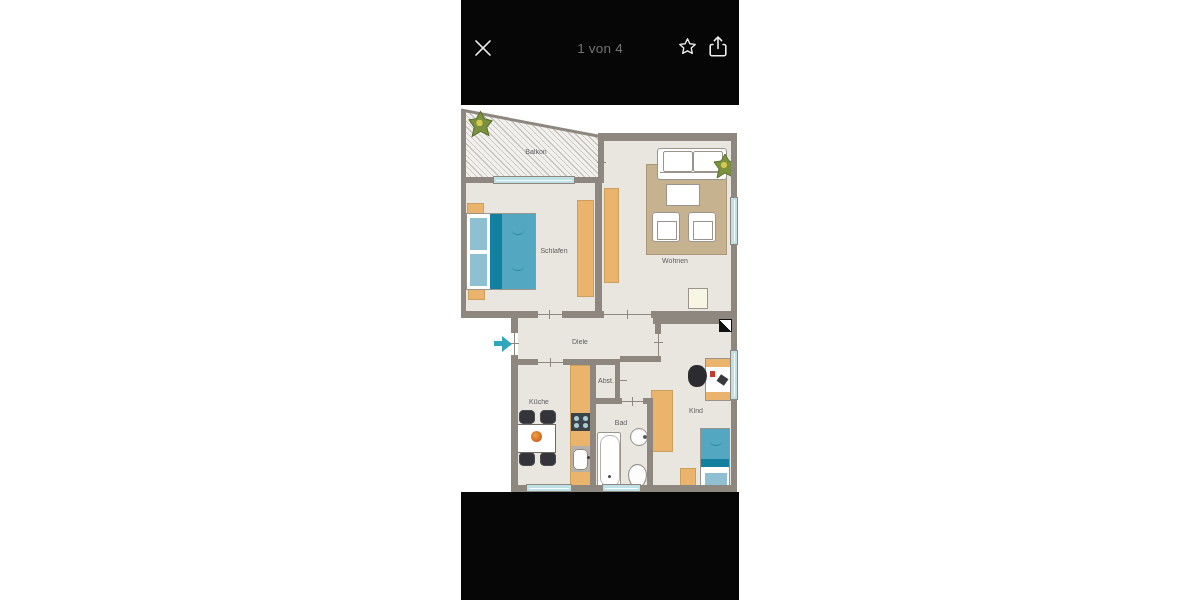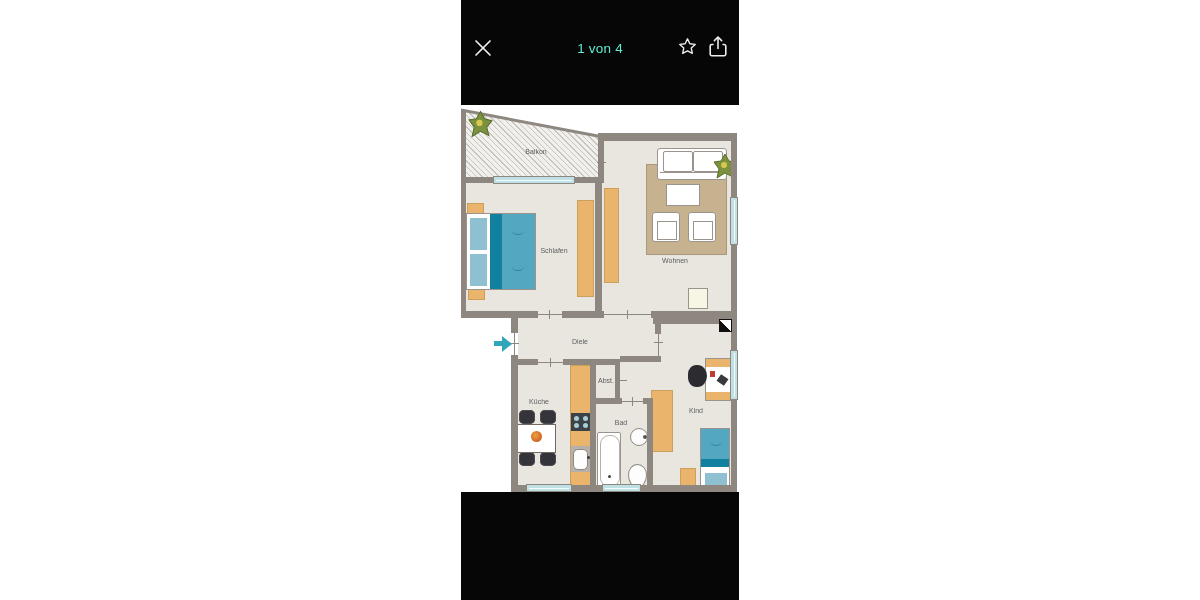--- a/index.html
+++ b/index.html
@@ -1,21 +1,21 @@
 <!DOCTYPE html>
 <html><head>
 <meta charset="utf-8">
 <style>
   html,body{margin:0;padding:0;background:#ffffff;}
   #stage{position:relative;width:1200px;height:600px;background:#ffffff;overflow:hidden;
          font-family:"Liberation Sans", sans-serif;}
   #viewport{position:absolute;left:461px;top:0;width:278px;height:600px;background:#ffffff;}
   .topbar{position:absolute;left:0;top:0;width:278px;height:105px;background:#060606;}
   .botbar{position:absolute;left:0;top:492px;width:278px;height:108px;background:#060606;}
-  .bar-title{position:absolute;left:0;top:41px;width:278px;text-align:center;color:#5eead4;
+  .bar-title{position:absolute;left:0;top:41px;width:278px;text-align:center;color:#737373;
              font-size:13.5px;letter-spacing:.2px;}
   .icon-btn{position:absolute;display:flex;align-items:center;justify-content:center;}
   
   #plan{position:absolute;left:0;top:105px;width:278px;height:387px;background:#ffffff;overflow:hidden;}
   .floor{position:absolute;background:#e9e6e0;}
   .wall{position:absolute;background:#8d8780;}
   .dline{position:absolute;background:#8d8780;}
   .win{position:absolute;background:#bfe0e4;border:1px solid #8d8780;box-sizing:border-box;}
   .win .pane{position:absolute;background:#f4fbfc;}
   .orange{position:absolute;background:#eab46c;border:1px solid #caa05c;box-sizing:border-box;}

